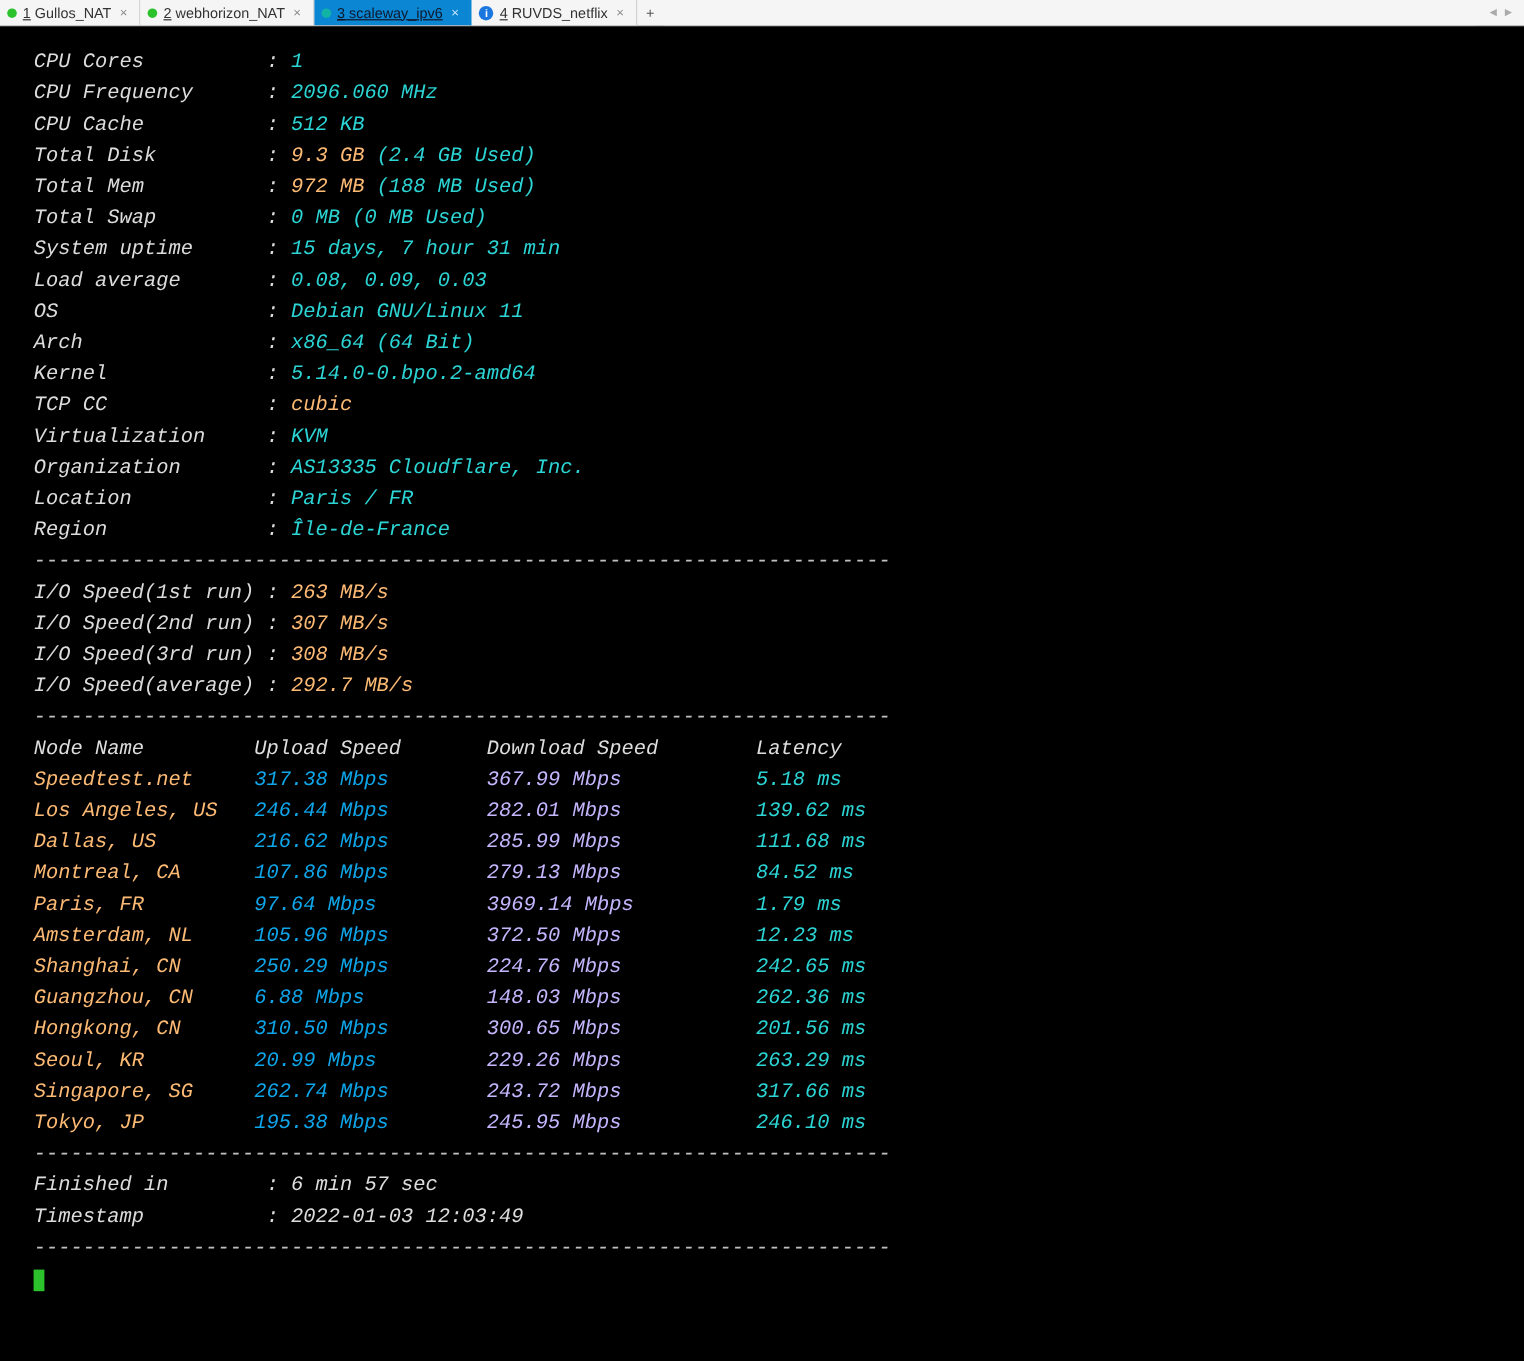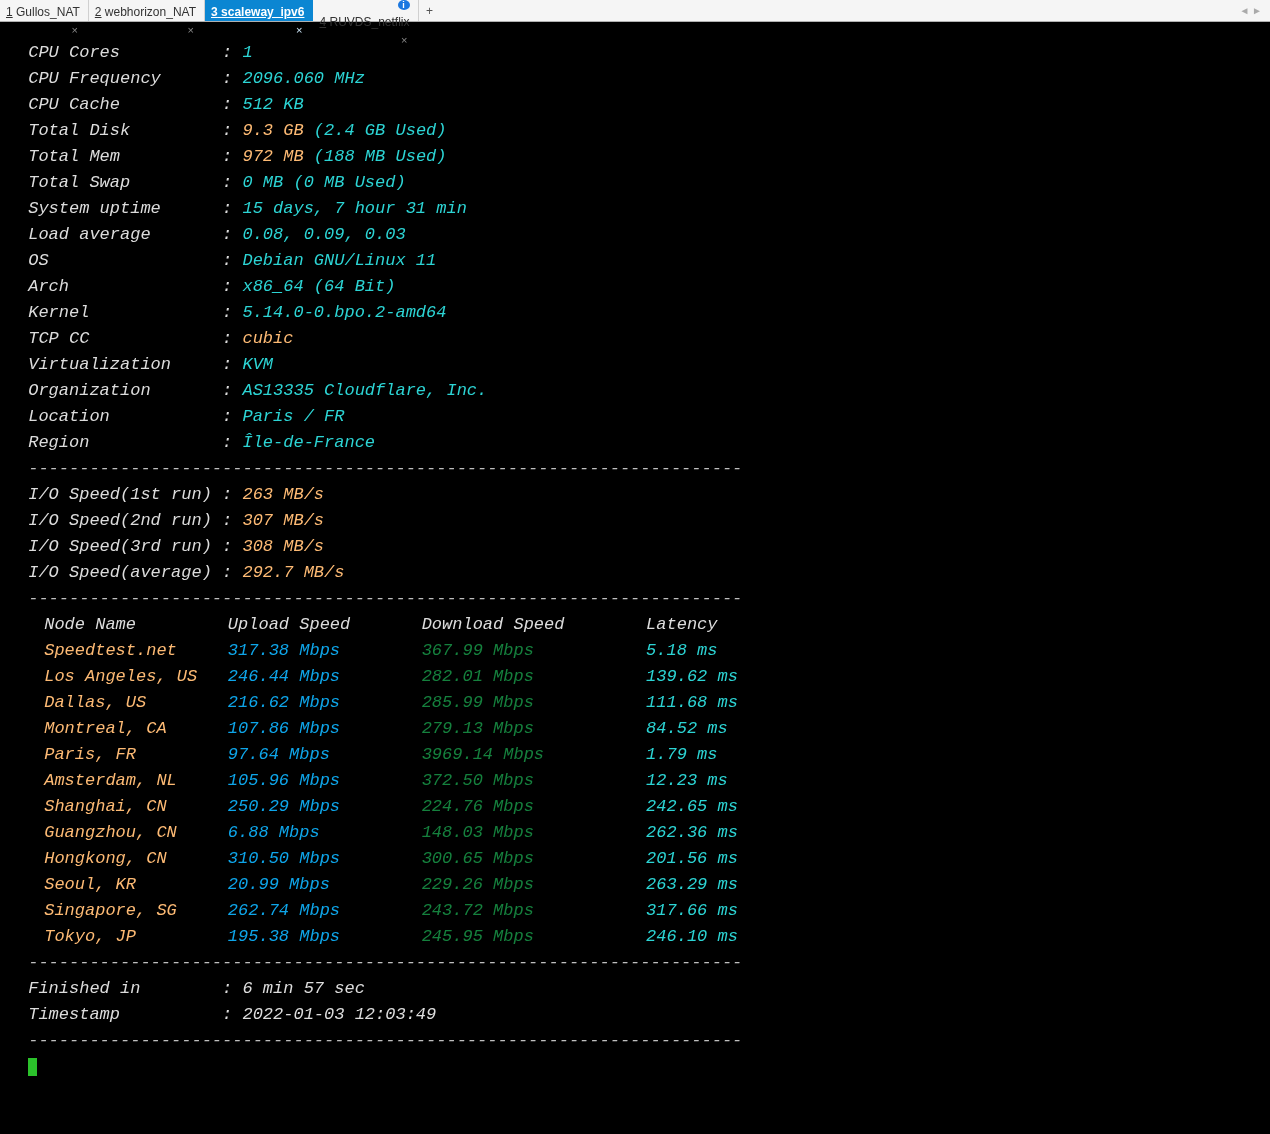--- a/index.html
+++ b/index.html
@@ -1,39 +1,39 @@
 <!DOCTYPE html>
 <html><head>
 <meta charset="utf-8">
 <style>
   * { margin:0; padding:0; box-sizing:border-box; }
   html,body { width:1270px; height:1134px; background:#000; font-family:Consolas,"Courier New",monospace; font-size:17px; overflow:hidden; }
   .tabbar { display:flex; align-items:stretch; height:22px; background:#f5f5f5; border-bottom:1px solid #b0b0b0; font-family:"Segoe UI",Tahoma,sans-serif; font-size:12px; color:#333; }
-  .tab { display:flex; align-items:flex-end; padding:0 8px 0 6px; border-right:1px solid #d0d0d0; gap:5px; cursor:pointer; background:#f5f5f5; white-space:nowrap;flex-direction:column; }
+  .tab { display:flex; align-items:center; padding:0 8px 0 6px; border-right:1px solid #d0d0d0; gap:5px; cursor:pointer; background:#f5f5f5; white-space:nowrap; }
   .tab.active { background:#0b86d2; color:#023; border-right:1px solid #0b86d2; }
-  .tab.active .tab-label { color:#ffffff; text-decoration:underline;font-weight:bold; }
+  .tab.active .tab-label { color:#0f172a; text-decoration:underline; }
   .tab .dot { width:8px; height:8px; border-radius:50%; display:inline-block; }
   .dot.green{background:#2bc22b;} .dot.teal{background:#10b3a6;}
   .dot.info { width:12px; height:12px; border-radius:50%; background:#1b77e0; color:#fff; font-weight:bold; font-size:9px; display:flex; align-items:center; justify-content:center; }
   .tab .close { color:#888; font-size:11px; padding:0 2px; }
   .tab.active .close { color:#cfe8fb; }
   .tab-label .accel { text-decoration:underline; }
   .newtab { width:22px; display:flex; align-items:center; justify-content:center; color:#555; cursor:pointer; }
   .tabbar-spacer { flex:1; background:#f5f5f5; }
   .arrows { display:flex; align-items:center; padding:0 8px; color:#aaa; gap:6px; font-size:10px; }
 
   .term { background:#000; color:#ddd; padding:18px 18px 8px 18px; line-height:26px; white-space:pre;font-style:italic; }
   .lbl { color:#dcdcdc; display:inline-block; width:19ch; }
   .colon { color:#dcdcdc; }
   .cyan { color:#2cd4d4; }
   .yellow { color:#fdba74; }
   .green { color:#0ea5e9; }
-  .red { color:#15803d; }
+  .red { color:#c4b5fd; }
   .dash { color:#bfbfbf; letter-spacing:0; }
-  .col.node{ display:inline-block; width:18ch;margin-left:16px; }
+  .col.node{ display:inline-block; width:18ch; }
   .col.up  { display:inline-block; width:19ch; }
   .col.dn  { display:inline-block; width:22ch; }
   .col.lat { display:inline-block; }
   .cursor { display:inline-block; width:9px; height:18px; background:#2bc22b; vertical-align:text-bottom; }
 </style>
 </head>
 <body>
 
 <div class="tabbar" id="tabbar">
     <div class="tab">

